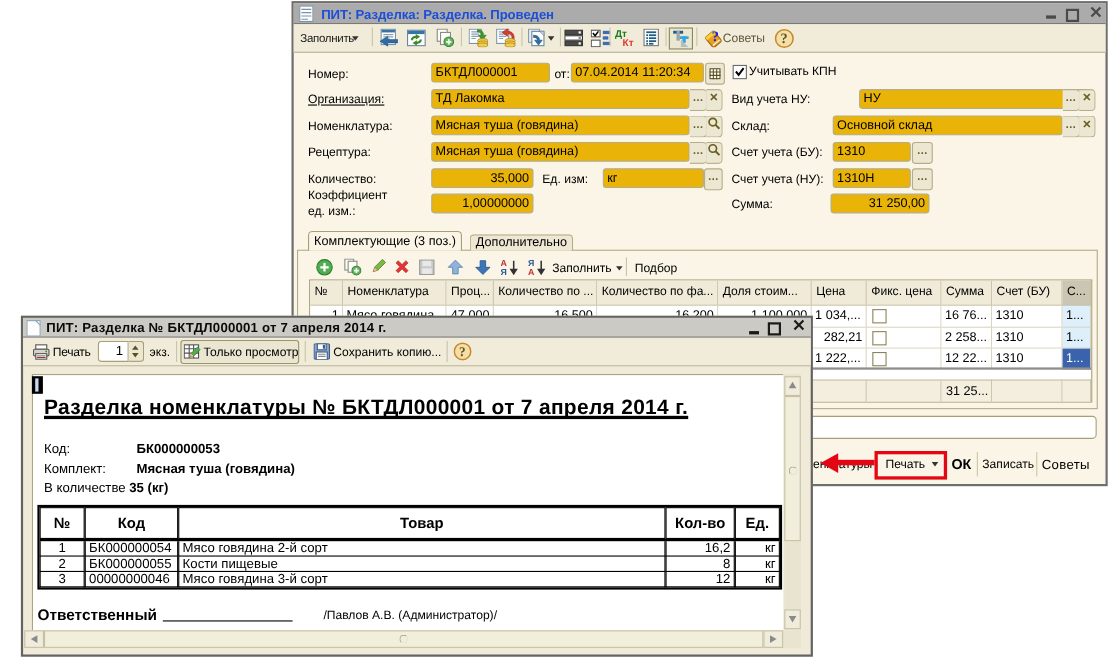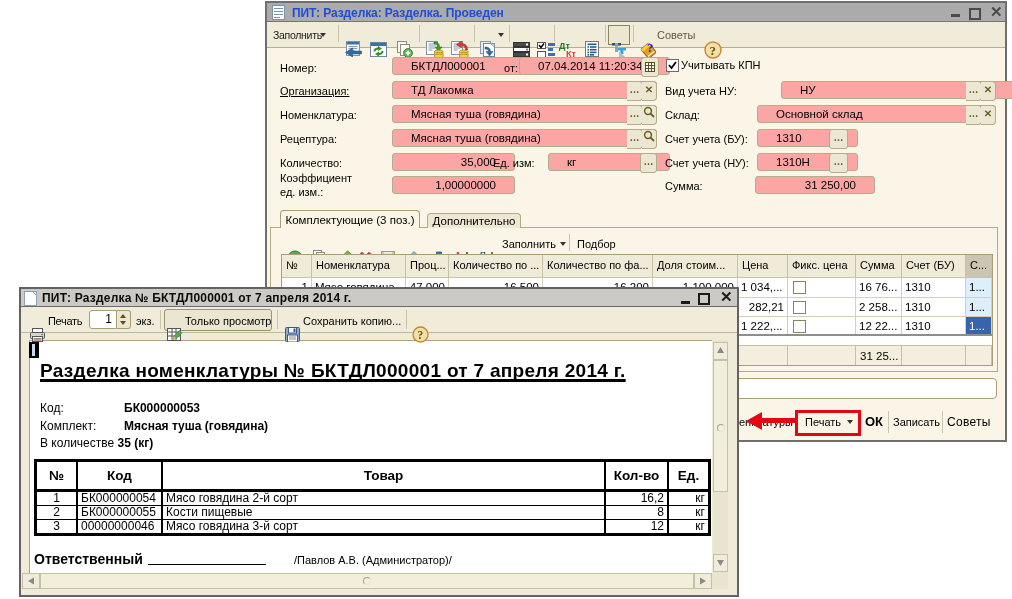--- a/index.html
+++ b/index.html
@@ -1,25 +1,25 @@
 <!DOCTYPE html>
 <html><head>
 <meta charset="utf-8">
 <style>
   html,body{margin:0;padding:0;}
   body{width:1012px;height:599px;background:#fff;position:relative;overflow:hidden;
        font-family:"Liberation Sans",sans-serif;font-size:12px;color:#000;}
   .ab{position:absolute;}
   .lbl{position:absolute;font-size:11px;color:#000;white-space:nowrap;}
-  .fld{position:absolute;background:#fca5a5;border:1px solid #b5ad88;border-radius:3px;
-       font-size:11.5px;line-height:16px;padding:0 18px;white-space:nowrap;overflow:hidden;}
+  .fld{position:absolute;background:#eab308;border:1px solid #b5ad88;border-radius:3px;
+       font-size:11.5px;line-height:16px;padding:0 3px;white-space:nowrap;overflow:hidden;}
   .fbtns{position:absolute;background:#ece7d2;border:1px solid #b5ad88;border-left:none;
        border-radius:0 4px 4px 0;color:#6b5d20;font-weight:bold;text-align:center;font-size:10px;line-height:16px;}
   .sep{position:absolute;width:1px;background:#c9c3a8;top:26px;height:17px;}
-  .ticon{position:absolute;top:26px;margin-top:15px;}
+  .ticon{position:absolute;top:26px;}
   .num{text-align:right;}
 </style>
 </head>
 <body>
 
 <div class="ab" style="left:265px;top:1px;width:742px;height:441px;background:#faf5e6;border:2px solid #6f6f6f;box-sizing:border-box;"></div>
 
 <div class="ab" style="left:267px;top:3px;width:738px;height:19px;background:#ababab;border-bottom:1px solid #757575;box-sizing:border-box;"></div>
 <div class="ab" style="left:272px;top:5px;width:13px;height:15px;">
 <svg width="13" height="15">

